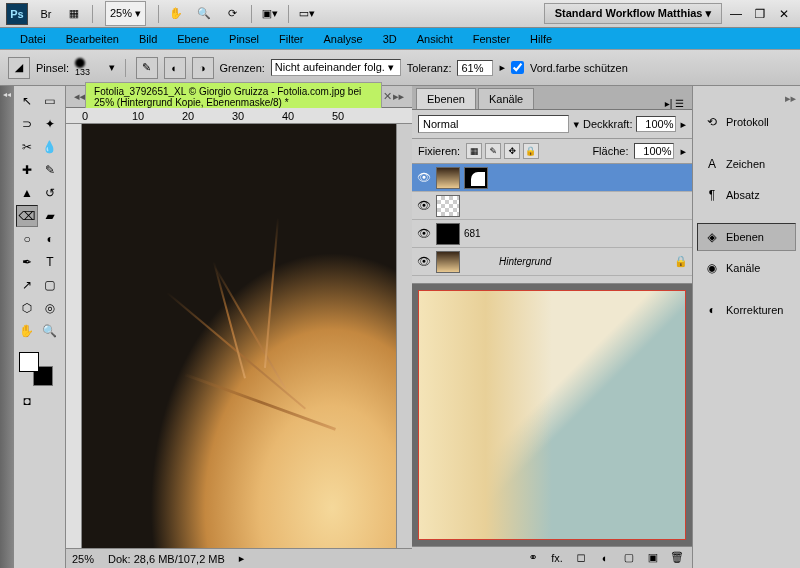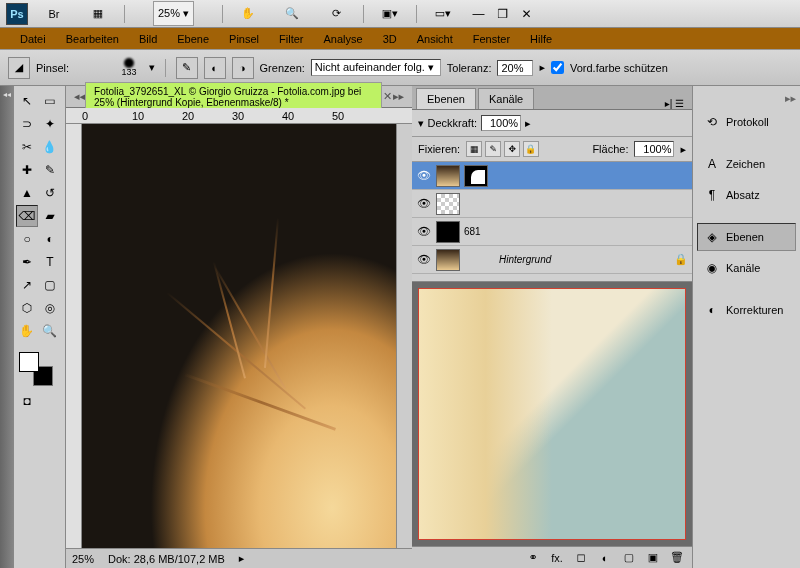--- a/index.html
+++ b/index.html
@@ -1,24 +1,24 @@
 <!DOCTYPE html>
 <html><head>
 <meta charset="utf-8">
 <style>
 * { margin:0; padding:0; box-sizing:border-box; font-family:Tahoma,Arial,sans-serif; font-size:11px; }
 body { background:#b8b8b8; width:800px; height:568px; overflow:hidden; }
 .topbar { height:28px; background:linear-gradient(#e8e8e8,#d0d0d0); display:flex; align-items:center; padding:0 6px; border-bottom:1px solid #888; }
 .ps-logo { width:22px; height:22px; background:#0a3c5e; color:#9be2ff; display:flex; align-items:center; justify-content:center; font-weight:bold; font-size:11px; margin-right:4px; border:1px solid #444; }
-.top-icon { width:24px; height:20px; margin:0 10px; display:flex; align-items:center; justify-content:center; border:1px solid transparent; cursor:pointer; }
+.top-icon { width:24px; height:20px; margin:0 2px; display:flex; align-items:center; justify-content:center; border:1px solid transparent; cursor:pointer; }
 .top-sep { width:1px; height:18px; background:#999; margin:0 4px; }
-.zoom-select { margin:0 24px; background:#f0f0f0; border:1px solid #999; padding:5px 4px; font-size:11px; }
+.zoom-select { margin:0 8px; background:#f0f0f0; border:1px solid #999; padding:5px 4px; font-size:11px; }
 .workspace-btn { margin-left:auto; padding:3px 10px; background:linear-gradient(#e0e0e0,#c8c8c8); border:1px solid #999; cursor:pointer; font-weight:bold; }
 .win-btn { width:20px; height:18px; margin-left:4px; display:flex; align-items:center; justify-content:center; cursor:pointer; font-size:12px; }
-.menubar { height:22px; background:#a16207; display:flex; align-items:center; padding:0 10px; border-bottom:1px solid #999; }
+.menubar { height:22px; background:#0ea5e9; display:flex; align-items:center; padding:0 10px; border-bottom:1px solid #999; }
 .menu-item { padding:3px 10px; cursor:pointer; }
 .optbar { height:36px; background:linear-gradient(#d8d8d8,#c4c4c4); display:flex; align-items:center; padding:0 8px; border-bottom:1px solid #888; gap:6px; }
 .opt-label { font-size:11px; }
 .opt-field { background:#fff; border:1px inset #999; padding:1px 3px; font-size:11px; }
 .opt-icon { width:22px; height:22px; border:1px solid #888; background:#d0d0d0; display:flex; align-items:center; justify-content:center; }
 .content { display:flex; height:482px; }
 .leftbar { width:14px; background:linear-gradient(90deg,#666,#888); display:flex; align-items:flex-start; justify-content:center; padding-top:4px; color:#ddd; font-size:8px; }
 .toolbox { width:52px; background:#d0d0d0; border-right:1px solid #888; display:flex; flex-direction:column; padding:4px 2px; gap:1px; }
 .tool-row { display:flex; gap:1px; }
 .tool { width:22px; height:22px; background:#d0d0d0; border:1px solid #d0d0d0; display:flex; align-items:center; justify-content:center; cursor:pointer; font-size:12px; }
@@ -69,41 +69,42 @@
 .lname.i { font-style:italic;margin-left:35px; }
 .layer-foot { height:22px; background:#c8c8c8; display:flex; align-items:center; justify-content:flex-end; gap:6px; padding:0 6px; border-top:1px solid #888; font-size:11px; }
 .foot-ic { width:18px; height:16px; display:flex; align-items:center; justify-content:center; cursor:pointer; }
 .preview { flex:1; margin:6px; border:1px solid #d04030; background:linear-gradient(135deg,#f0e8d0 45%,#a8c4c0 55%); position:relative; }
 .prev-hair { position:absolute; left:0; top:0; width:50%; height:100%; background:linear-gradient(90deg,#f4e4b8,#e8d098,transparent); }
 .right-dock { width:108px; background:#d0d0d0; border-left:1px solid #888; display:flex; flex-direction:column; padding:6px 4px; gap:3px; }
 .dock-btn { display:flex; align-items:center; gap:6px; padding:5px 6px; cursor:pointer; border:1px solid transparent; }
 .dock-btn.act { background:#b8b8b8; border:1px inset #888; }
 .dock-ic { width:16px; height:16px; display:flex; align-items:center; justify-content:center; font-size:12px; }
 .dock-sep { height:8px; }
-.brush-prev { width:28px; height:20px; position:relative; display:flex; flex-direction:column; align-items:center; justify-content:center;margin-left:40px; }
+.brush-prev { width:28px; height:20px; position:relative; display:flex; flex-direction:column; align-items:flex-start; justify-content:center; }
 .brush-dot { width:10px; height:10px; background:#000; border-radius:50%; filter:blur(1px); }
 .brush-num { font-size:9px; margin-top:-1px; }
 </style>
 </head>
 <body>
 
 <div class="topbar">
   <div class="ps-logo">Ps</div>
   <div class="top-icon">Br</div>
   <div class="top-icon">▦</div>
   <div class="top-sep"></div>
   <div class="zoom-select"><span>25%</span> ▾</div>
   <div class="top-sep"></div>
   <div class="top-icon">✋</div>
   <div class="top-icon">🔍</div>
   <div class="top-icon">⟳</div>
   <div class="top-sep"></div>
   <div class="top-icon">▣▾</div>
   <div class="top-sep"></div>
   <div class="top-icon">▭▾</div>
+  <div class="workspace-btn"><span>Standard Workflow Matthias</span> ▾</div>
   <div class="win-btn">—</div>
   <div class="win-btn">❐</div>
   <div class="win-btn">✕</div>
 </div>
 
 <div class="menubar">
   <div class="menu-item">Datei</div>
   <div class="menu-item">Bearbeiten</div>
   <div class="menu-item">Bild</div>
   <div class="menu-item">Ebene</div>
@@ -124,21 +125,21 @@
     <span class="brush-num">133</span>
   </div>
   <span>▾</span>
   <div class="top-sep"></div>
   <div class="opt-icon">✎</div>
   <div class="opt-icon">◐</div>
   <div class="opt-icon">◑</div>
   <span class="opt-label">Grenzen:</span>
   <div class="opt-field" style="width:130px"><span>Nicht aufeinander folg.</span> ▾</div>
   <span class="opt-label">Toleranz:</span>
-  <div class="opt-field" style="width:36px">20%</div>
+  <div class="opt-field" style="width:36px">61%</div>
   <span>▸</span>
   <input type="checkbox" checked="" style="">
   <span class="opt-label">Vord.farbe schützen</span>
 </div>
 
 <div class="content">
   <div class="leftbar">◂◂</div>
 
   <div class="toolbox">
     <div class="tool-row">
@@ -230,20 +231,21 @@
     </div>
   </div>
 
   <div class="panels">
     <div class="panel-tabs">
       <div class="ptab active">Ebenen</div>
       <div class="ptab">Kanäle</div>
       <div class="ptab-menu">▸| ☰</div>
     </div>
     <div class="layer-opts">
+      <div class="blend-sel"><span>Normal</span></div>
       <span>▾</span>
       <span>Deckkraft:</span>
       <div class="pct-box">100%</div>
       <span>▸</span>
     </div>
     <div class="lock-row">
       <span>Fixieren:</span>
       <div class="lock-icons">
         <div class="lock-ic">▦</div>
         <div class="lock-ic">✎</div>

